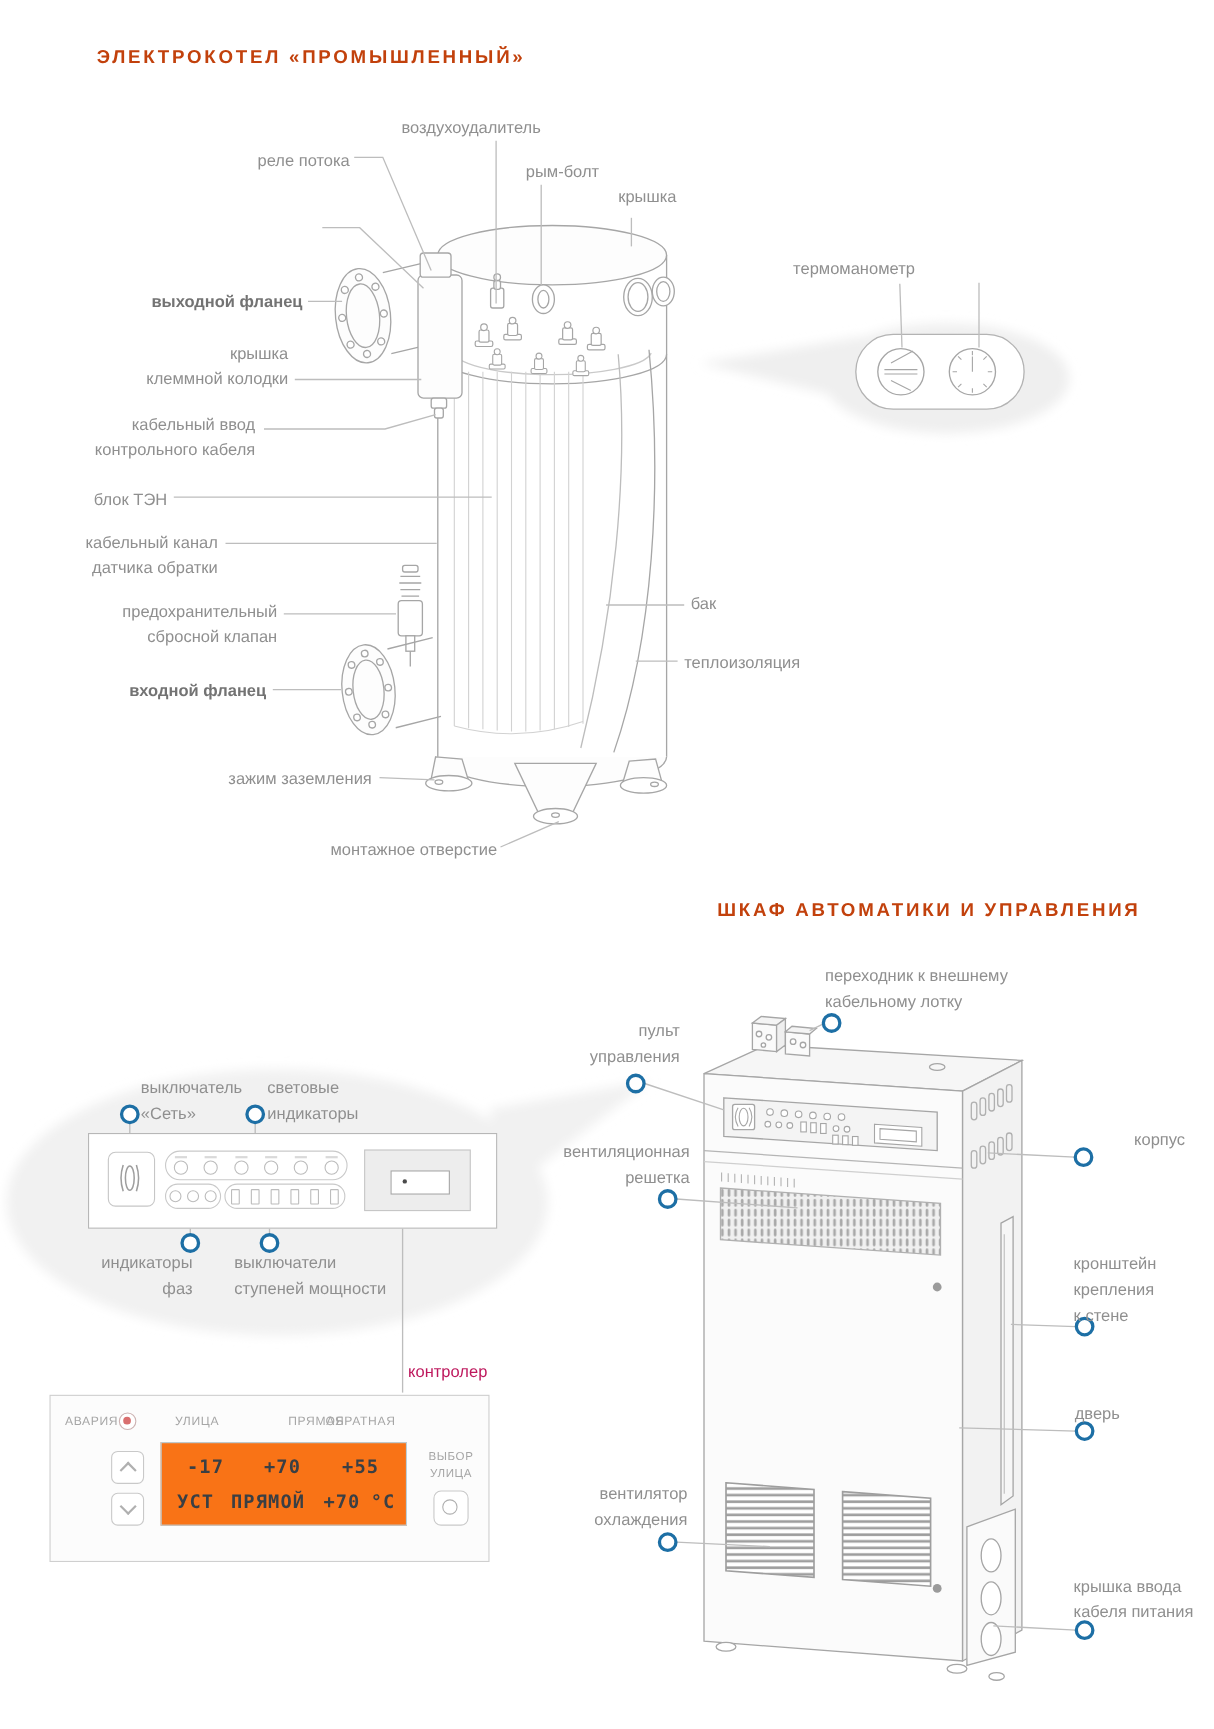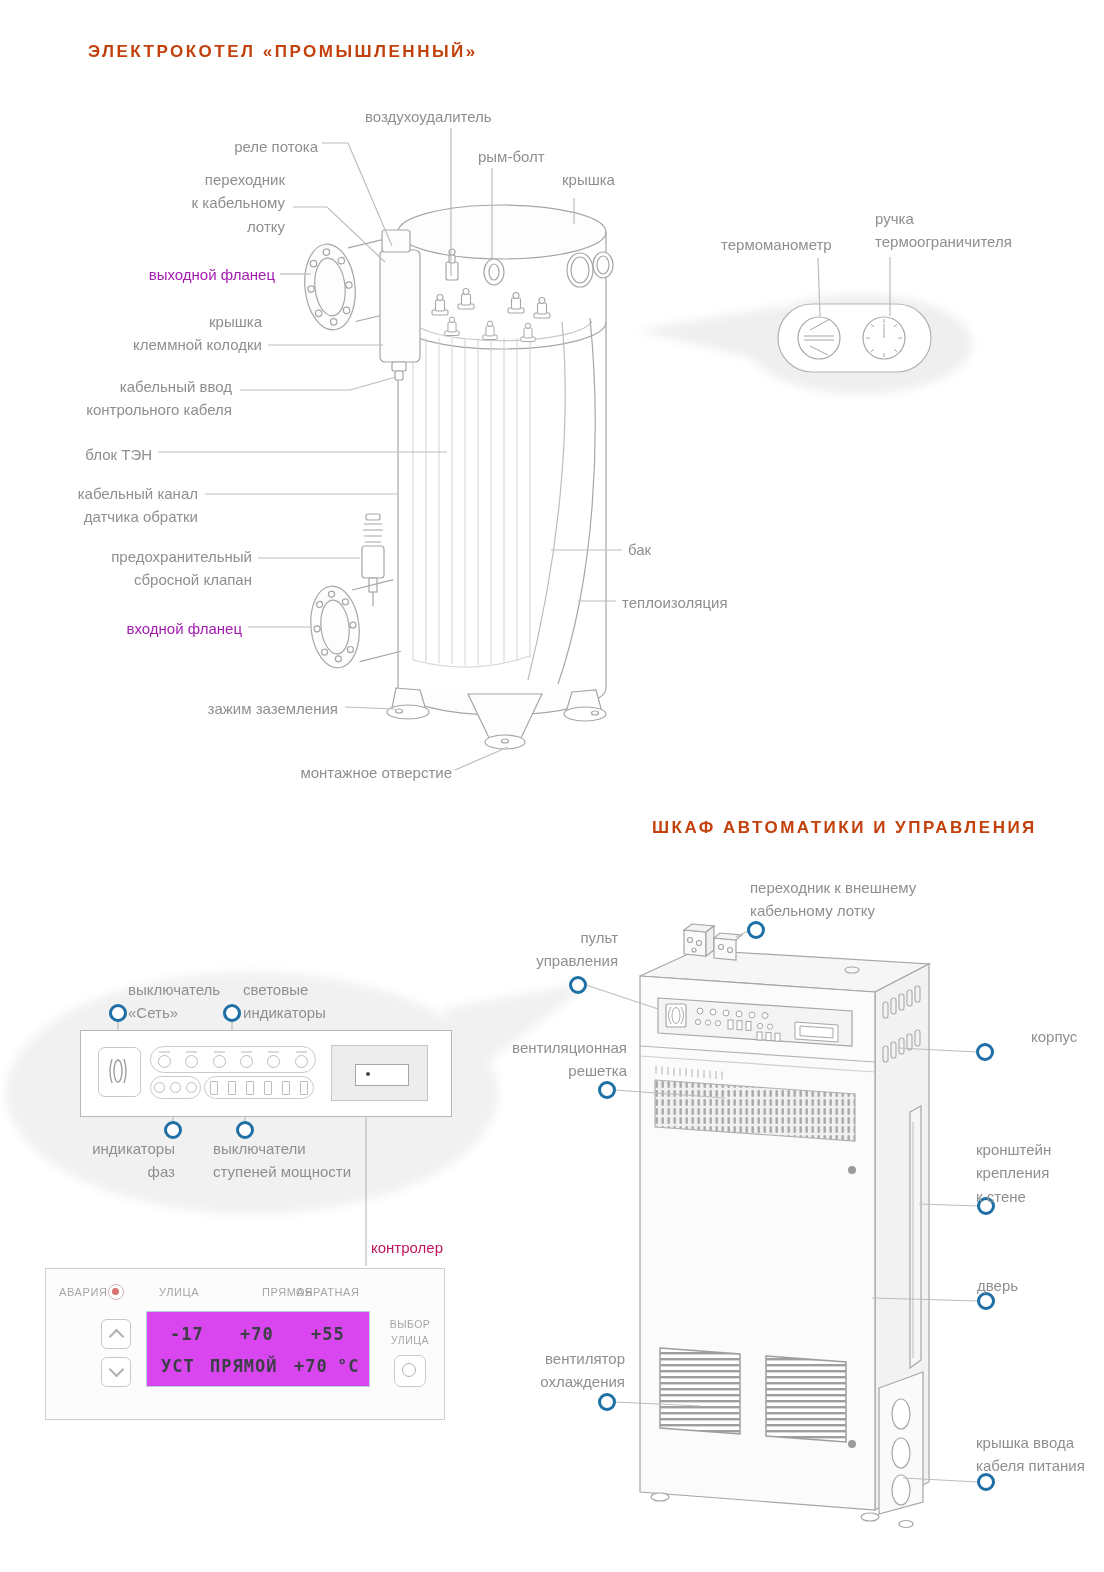--- a/index.html
+++ b/index.html
@@ -2,21 +2,21 @@
 <html><head>
 <meta charset="utf-8">
 <style>
   html,body{margin:0;padding:0;background:#fff;}
   #stage{position:relative;width:1104px;height:1572px;background:#fff;overflow:hidden;
          font-family:"Liberation Sans","DejaVu Sans",sans-serif;}
   #art{position:absolute;left:0;top:0;z-index:0;}
   .title{position:absolute;z-index:2;font-weight:bold;font-size:17px;letter-spacing:2.5px;color:#c2410c;}
   .lbl{position:absolute;z-index:2;font-size:15px;line-height:1.55;color:#8f8f8f;white-space:pre-line;}
   .lbl.r{text-align:right;}
-  .lbl.b{color:#a21caf;font-weight:normal;}
+  .lbl.b{color:#737373;font-weight:bold;}
   .lbl.dk{color:#be185d;}
   
   .cpanel{position:absolute;z-index:2;left:80px;top:1030px;width:370px;height:85px;background:#fff;border:1px solid #b7b7b7;}
   .pswitch{position:absolute;left:17px;top:16px;width:41px;height:48px;border:1.5px solid #c6c6c6;border-radius:7px;}
   .lens{position:absolute;left:9px;top:9px;width:20px;height:28px;}
   .grp{position:absolute;border:1px solid #c9c9c9;border-radius:14px;display:flex;align-items:center;justify-content:space-around;}
   .grp.lights{left:69px;top:15px;width:164px;height:25px;}
   .grp.phase{left:69px;top:45px;width:49px;height:21px;}
   .grp.steps{left:123px;top:45px;width:108px;height:21px;}
   .lightcol{display:flex;flex-direction:column;align-items:center;gap:2px;}
@@ -29,21 +29,21 @@
   .disp .dot{position:absolute;left:34px;top:26px;width:4px;height:4px;border-radius:50%;background:#4a4a4a;}
   
   .ctrl{position:absolute;z-index:2;left:45px;top:1268px;width:398px;height:150px;background:#fcfcfc;border:1px solid #cfcfcf;}
   .ctrl .small{position:absolute;font-size:11px;letter-spacing:.6px;color:#a6a6a6;}
   .led{position:absolute;left:62px;top:15px;width:14px;height:14px;border:1.5px solid #cdb3b3;border-radius:50%;background:#fff;}
   .led .in{position:absolute;left:2.5px;top:2.5px;width:7px;height:7px;border-radius:50%;background:#d96f6f;}
   .abtn{position:absolute;width:28px;height:28px;border:1.5px solid #c9c9c9;border-radius:6px;background:#fff;}
   .chev{position:absolute;left:8.5px;width:9px;height:9px;border-left:2px solid #b0b0b0;border-top:2px solid #b0b0b0;}
   .chev.up{top:11px;transform:rotate(45deg);}
   .chev.dn{top:6px;transform:rotate(225deg);}
-  .lcd{position:absolute;left:100px;top:42px;width:222px;height:74px;background:#d946ef;border:1px solid #b9d0dc;
+  .lcd{position:absolute;left:100px;top:42px;width:222px;height:74px;background:#f97316;border:1px solid #b9d0dc;
        font-family:"DejaVu Sans Mono","Liberation Mono",monospace;font-weight:bold;color:#3a3f44;}
   .lcd span{position:absolute;font-size:17px;letter-spacing:1px;}
   .mbtn{position:absolute;left:348px;top:86px;width:30px;height:30px;border:1.5px solid #c9c9c9;border-radius:7px;background:#fff;}
   .mbtn .c{position:absolute;left:7px;top:7px;width:12px;height:12px;border:1.5px solid #b0b0b0;border-radius:50%;}
   .modelbl{position:absolute;z-index:2;text-align:center;font-size:10.5px;letter-spacing:.5px;color:#a6a6a6;line-height:1.5;white-space:pre-line;}
 </style>
 </head>
 <body>
 
 <div id="stage">
@@ -331,41 +331,36 @@
     <circle cx="232" cy="1013" r="7.5"></circle>
     <circle cx="173" cy="1130" r="7.5"></circle>
     <circle cx="245" cy="1130" r="7.5"></circle>
   </g>
 </svg>
 
 <div class="title" style="left:88px;top:42px;">ЭЛЕКТРОКОТЕЛ «ПРОМЫШЛЕННЫЙ»</div>
 
 <div class="lbl" style="left:365px;top:105px;width:140px;">воздухоудалитель</div>
 <div class="lbl r" style="left:178px;top:135px;width:140px;">реле потока</div>
-<div class="lbl r" style="left:145px;top:168px;width:140px;">переходник
-к кабельному
-лотку</div>
 <div class="lbl" style="left:478px;top:145px;width:90px;">рым-болт</div>
 <div class="lbl" style="left:562px;top:168px;width:70px;">крышка</div>
 <div class="lbl r b" style="left:115px;top:263px;width:160px;">выходной фланец</div>
 <div class="lbl r" style="left:100px;top:310px;width:162px;">крышка
 клеммной колодки</div>
 <div class="lbl r" style="left:62px;top:375px;width:170px;">кабельный ввод
 контрольного кабеля</div>
 <div class="lbl r" style="left:70px;top:443px;width:82px;">блок ТЭН</div>
 <div class="lbl r" style="left:56px;top:482px;width:142px;">кабельный канал
 датчика обратки</div>
 <div class="lbl r" style="left:90px;top:545px;width:162px;">предохранительный
 сбросной клапан</div>
 <div class="lbl r b" style="left:100px;top:617px;width:142px;">входной фланец</div>
 <div class="lbl r" style="left:190px;top:697px;width:148px;">зажим заземления</div>
 <div class="lbl r" style="left:280px;top:761px;width:172px;">монтажное отверстие</div>
 <div class="lbl" style="left:721px;top:233px;width:130px;">термоманометр</div>
-<div class="lbl" style="left:875px;top:207px;width:160px;">ручка
-термоограничителя</div>
 <div class="lbl" style="left:628px;top:538px;width:60px;">бак</div>
 <div class="lbl" style="left:622px;top:591px;width:130px;">теплоизоляция</div>
 
 <div class="title" style="left:652px;top:818px;">ШКАФ АВТОМАТИКИ И УПРАВЛЕНИЯ</div>
 
 <div class="lbl" style="left:750px;top:876px;width:210px;">переходник к внешнему
 кабельному лотку</div>
 <div class="lbl r" style="left:498px;top:926px;width:120px;">пульт
 управления</div>
 <div class="lbl r" style="left:492px;top:1036px;width:135px;">вентиляционная

